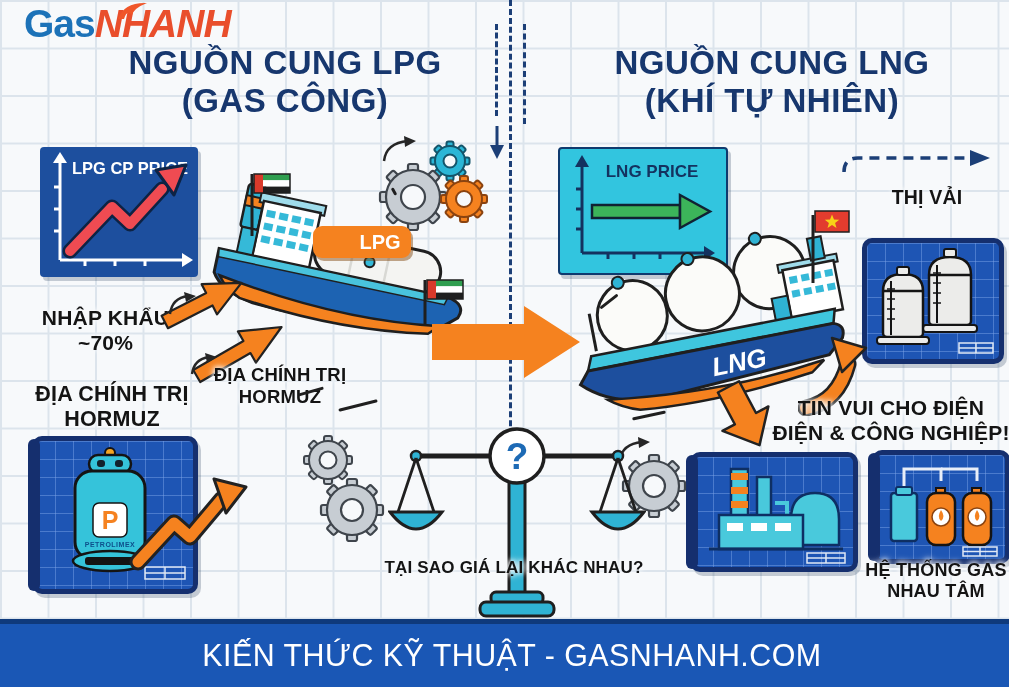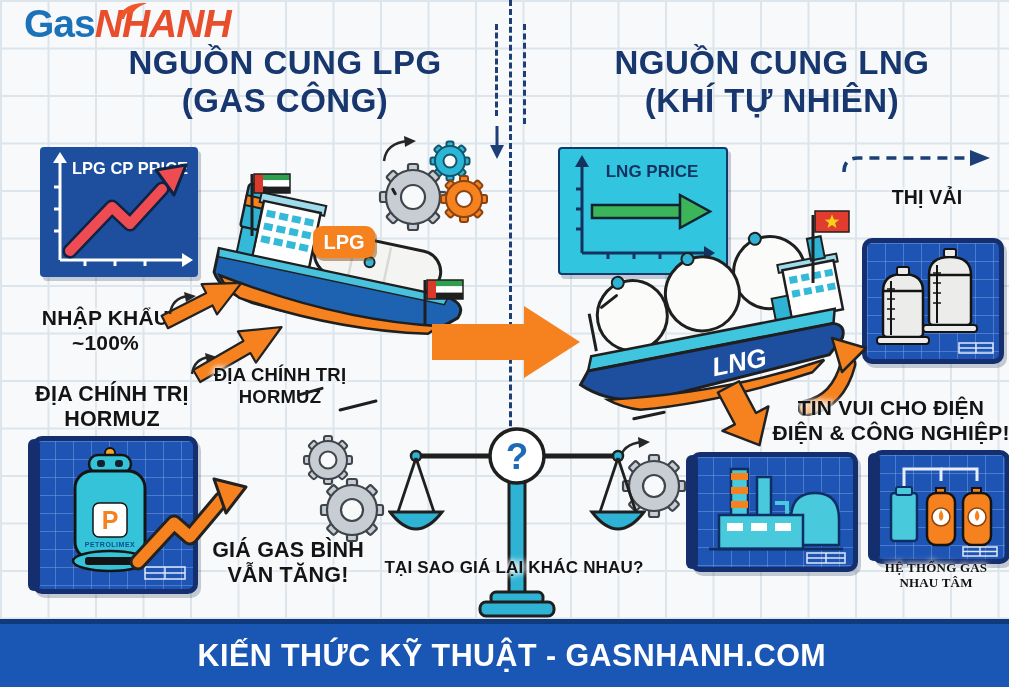--- a/index.html
+++ b/index.html
@@ -30,25 +30,26 @@
   }
   .scroll::before{
     content:"";position:absolute;left:-9px;top:-2px;bottom:-2px;width:12px;
     background:#152f6e;border-radius:7px;
   }
   .dashline{border-left:3px dashed #1c3f77;}
   .tag{
     background:#f5821f;border-radius:9px;color:#fff;font-weight:800;
     display:flex;align-items:center;justify-content:center;
     box-shadow:2px 3px 0 rgba(122,60,0,.45);
+    padding-left:36px;
   }
   .footer{
     background:#1a57b5;border-top:5px solid #0f3a7c;color:#ffffff;
     display:flex;align-items:center;justify-content:center;
-    font-weight:700;font-size:32px;letter-spacing:.5px;
+    font-weight:400;font-size:32px;letter-spacing:.5px;
   }
   .accent{position:absolute;height:3px;background:#1f1f1f;border-radius:2px;}
   svg{display:block;}
 </style>
 </head>
 <body>
 
 <div class="poster">
 
   <div class="abs" style="left:24px;top:2px;width:280px;height:48px;">
@@ -215,21 +216,21 @@
       <rect x="238" y="130.6" width="27" height="6.4" fill="#1f1f1f"></rect>
       <rect x="229" y="118" width="36" height="19" fill="none" stroke="#1f1f1f" stroke-width="1.5"></rect>
     </g>
   </svg>
   <div class="abs tag" style="left:313px;top:226px;width:62px;height:32px;font-size:20px;">
     <span>LPG</span>
   </div>
 
   <div class="abs txt halo" style="left:28px;top:306px;width:155px;font-size:21px;">
     <div>NHẬP KHẨU</div>
-    <div>~100%</div>
+    <div>~70%</div>
   </div>
   <svg class="abs" style="left:158px;top:282px;transform:rotate(-27deg);" width="92" height="40" viewBox="0 0 92 40">
     <polygon points="2,13 52,13 52,3 88,20 52,37 52,27 2,27" fill="#f5821f" stroke="#222" stroke-width="2.2" stroke-linejoin="round"></polygon>
   </svg>
   <svg class="abs" style="left:168px;top:292px;" width="36" height="24" viewBox="0 0 36 24">
     <path d="M2,22 Q4,6 20,4" fill="none" stroke="#262626" stroke-width="2.4"></path>
     <polygon points="16,0 28,4 18,10" fill="#262626"></polygon>
   </svg>
 
   <div class="abs txt halo" style="left:22px;top:382px;width:180px;font-size:21.5px;">
@@ -389,21 +390,21 @@
           <path d="M100,55 q-4.5,7 0,11 q5,-4 0,-11" fill="#f5821f"></path>
         </g>
       </g>
       <g stroke="#dfe8f5" stroke-width="1.5" fill="none">
         <rect x="86" y="92" width="34" height="9"></rect>
           <line x1="86" y1="96.5" x2="120" y2="96.5"></line>
           <line x1="103" y1="92" x2="103" y2="101"></line>
       </g>
     </svg>
   </div>
-  <div class="abs txt halo" style="left:860px;top:560px;width:152px;font-size:13px;font-family:Liberation Serif, serif;">
+  <div class="abs txt halo" style="left:860px;top:560px;width:152px;font-size:18px;">
     <div>HỆ THỐNG GAS</div>
     <div>NHAU TÂM</div>
   </div>
 
   <svg class="abs" style="left:612px;top:436px;" width="80" height="84" viewBox="0 0 80 84">
     <g>
       <path d="M8,24 Q10,8 30,6" fill="none" stroke="#262626" stroke-width="2.5"></path>
       <polygon points="26,1 38,6 27,12" fill="#262626"></polygon>
     </g>
     <g transform="translate(42,50)">
@@ -441,24 +442,20 @@
           <line x1="108" y1="132" x2="148" y2="132"></line>
           <line x1="128" y1="126" x2="128" y2="138"></line>
       </g>
     </svg>
   </div>
   <svg class="abs" style="left:128px;top:455px;" width="122" height="122" viewBox="0 0 122 122">
     <polyline points="10,107 46,68 62,82 94,44" fill="none" stroke="#222" stroke-width="17" stroke-linejoin="round" stroke-linecap="round"></polyline>
     <polyline points="10,107 46,68 62,82 94,44" fill="none" stroke="#f5821f" stroke-width="11" stroke-linejoin="round" stroke-linecap="round"></polyline>
     <polygon points="86,24 118,32 98,58" fill="#f5821f" stroke="#222" stroke-width="3" stroke-linejoin="round"></polygon>
   </svg>
-  <div class="abs txt halo" style="left:202px;top:538px;width:172px;font-size:21.5px;">
-    <div>GIÁ GAS BÌNH</div>
-    <div>VẪN TĂNG!</div>
-  </div>
 
   <svg class="abs" style="left:296px;top:430px;" width="100" height="112" viewBox="0 0 100 112">
     <g transform="translate(32,30)">
       <g fill="#c7cdd3" stroke="#3f454c" stroke-width="2">
         <rect x="-4" y="-24" width="8" height="10" rx="2"></rect>
           <rect x="-4" y="-24" width="8" height="10" rx="2" transform="rotate(45)"></rect>
         <rect x="-4" y="-24" width="8" height="10" rx="2" transform="rotate(90)"></rect>
           <rect x="-4" y="-24" width="8" height="10" rx="2" transform="rotate(135)"></rect>
         <rect x="-4" y="-24" width="8" height="10" rx="2" transform="rotate(180)"></rect>
           <rect x="-4" y="-24" width="8" height="10" rx="2" transform="rotate(225)"></rect>

